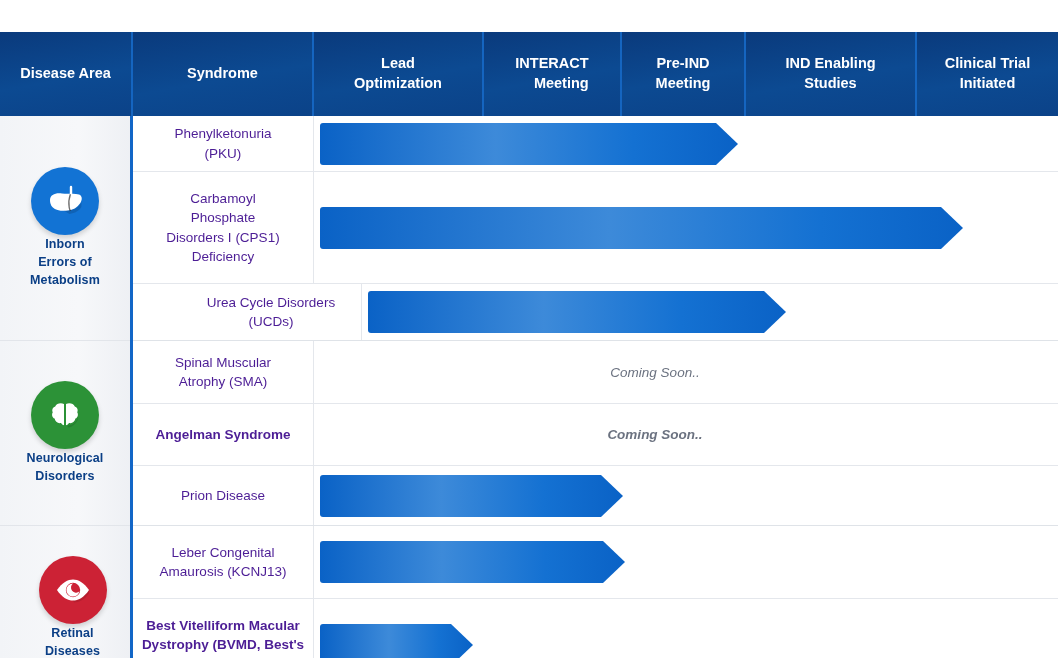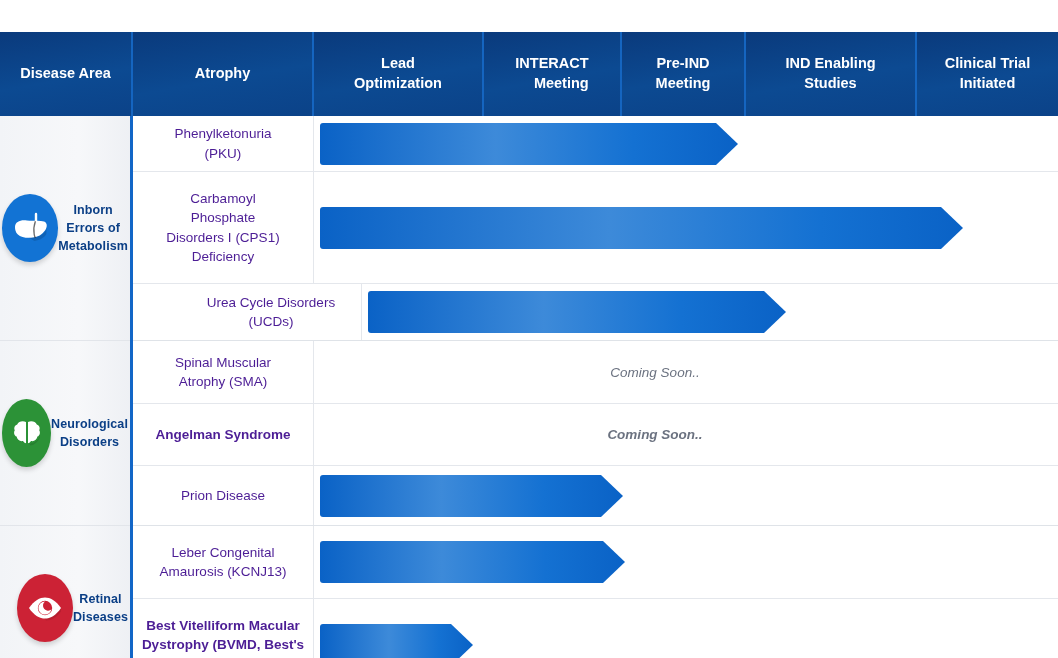--- a/index.html
+++ b/index.html
@@ -62,21 +62,21 @@
     flex: 0 0 133px;
     display: flex;
     flex-direction: column;
     border-right: 3px solid #1266c7;
     background: #ffffff;
   }
   .disease-group {
     background: linear-gradient(90deg, #f2f4f7 0%, #f7f8fa 60%, #eef0f4 100%);
     border-bottom: 1px solid #e2e5ea;
     display: flex;
-    flex-direction: row;
+    flex-direction: column;
     align-items: center;
     justify-content: center;
     padding: 4px 2px;
   }
   .disease-group:last-child { border-bottom: none; }
   .dg-h1 { height: 225px; }
   .dg-h2 { height: 185px; }
   .dg-h3 { height: 164px; padding-left: 17px; }
 
   .icon-circle {
@@ -154,21 +154,21 @@
 </head>
 <body>
 
 <div id="pipeline">
 
   <div class="header-row">
     <div class="hcell disease">
       <span>Disease Area</span>
     </div>
     <div class="hcell program">
-      <span>Atrophy</span>
+      <span>Syndrome</span>
     </div>
     <div class="hcell stage1">
       <span>
         <span>Lead</span><br>
         <span>Optimization</span>
       </span>
     </div>
     <div class="hcell stage2">
       <span>
         <span>INTERACT</span><br>

